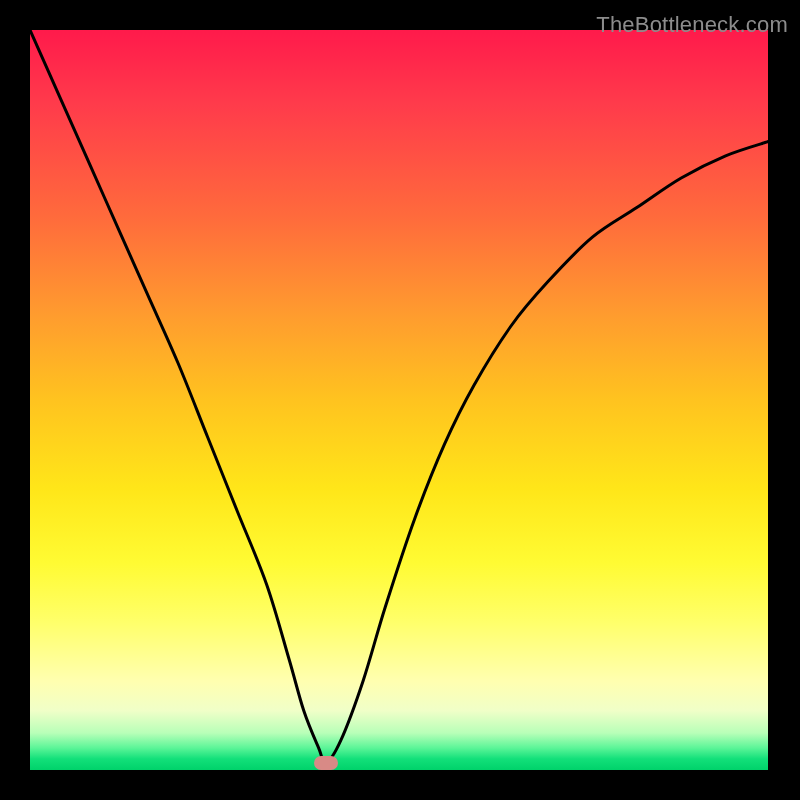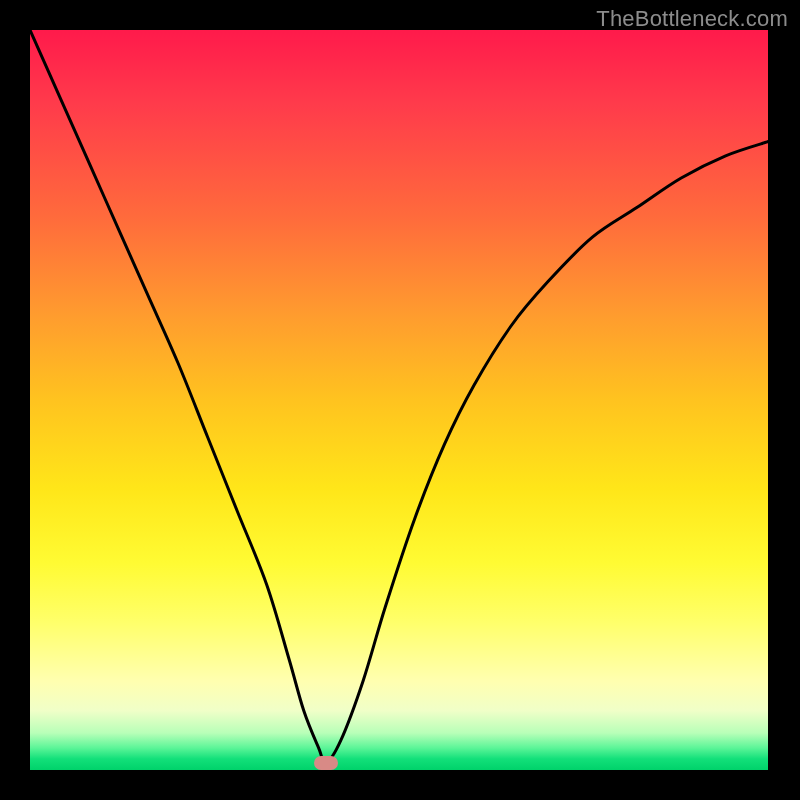--- a/index.html
+++ b/index.html
@@ -59,21 +59,21 @@
   .right-mask {
     position: absolute;
     right: -2px;
     top: -2px;
     width: 4px;
     height: 744px;
     background: #000000;
   }
   .watermark {
     position: absolute;
-    top: 6px;
+    top: 12px;
     right: 12px;
     font-family: Arial, Helvetica, sans-serif;
     font-size: 22px;
     color: #8c8c8c;
     letter-spacing: 0.2px;
   }
   .min-marker {
     position: absolute;
     width: 24px;
     height: 14px;

